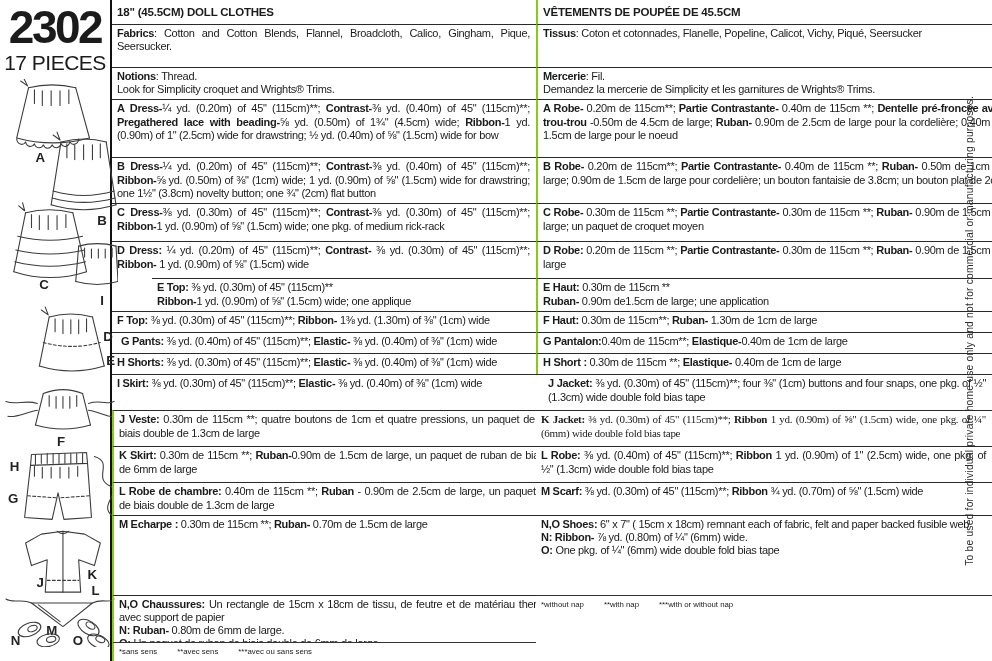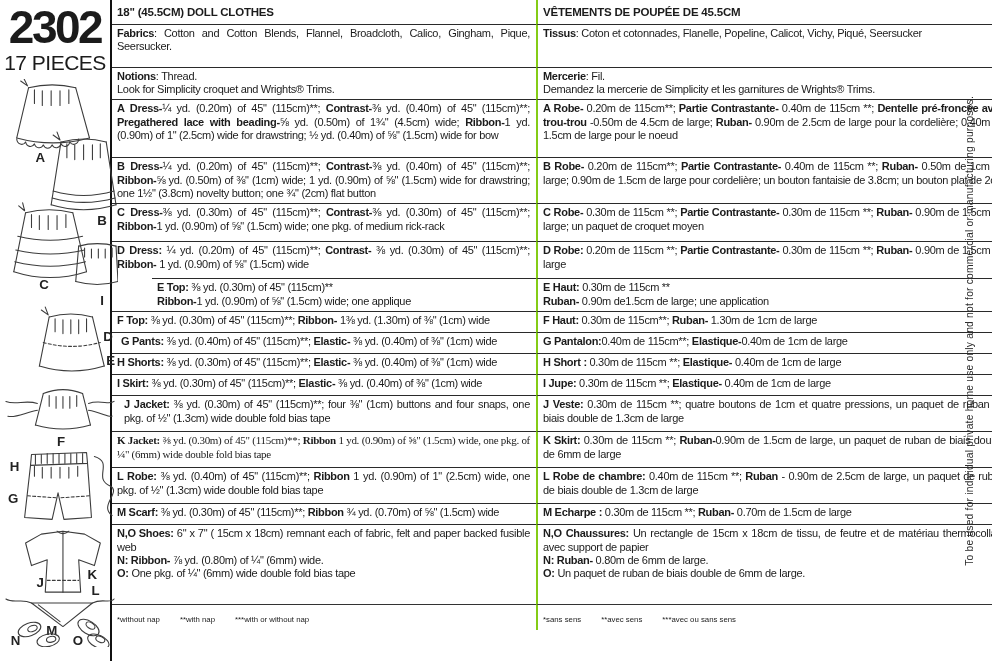--- a/index.html
+++ b/index.html
@@ -24,21 +24,21 @@
   
   .main { flex:1; display:grid; grid-template-columns:424px 1fr; align-content:start; }
   .cell { border-top:1.5px solid #2a2a2a; padding:2px 6px 3px 5px; overflow:hidden; }
   .cell.first { border-top:none; }
   .cell.fr { border-left:2px solid #84cc16; padding-right:0; }
   .fr .inner { width:462px; }
   .line { font-size:11px; line-height:13.2px; letter-spacing:-0.3px; text-align:justify; }
   .b { font-weight:bold; }
   .header-row .line { font-weight:bold; text-align:left; font-size:11.5px; letter-spacing:-0.2px;
                   padding-top:4px; }
-  .footnote-row { border-top:1.2px solid #333; padding-top:8px; }
+  .footnote-row { border-top:1.2px solid #333; padding-top:2px; }
   .footnote-row .line { font-size:7.8px; letter-spacing:0; text-align:left; }
   .footnote-row .line span { margin-right:20px; }
 
   
   .usage-strip { position:absolute; top:0; right:13px; height:100%; width:19px;
                  display:flex; align-items:center; justify-content:center;
                  pointer-events:none; }
   .vtext { writing-mode:vertical-rl; transform:rotate(180deg); white-space:nowrap;
            font-size:10.3px; letter-spacing:0.2px; color:#2b2b2b; }
 </style>
@@ -248,25 +248,20 @@
       <div class="cell fr">
         <div class="inner">
           <p class="line"><span class="b">H Short :</span><span> 0.30m de 115cm **; </span><span class="b">Elastique-</span><span> 0.40m de 1cm de large</span></p>
         </div>
       </div>
       <div class="cell en" style="min-height: 21px;">
         <div class="inner">
           <p class="line"><span class="b">I Skirt:</span><span> ⅜ yd. (0.30m) of 45" (115cm)**; </span><span class="b">Elastic-</span><span> ⅜ yd. (0.40m) of ⅜" (1cm) wide</span></p>
         </div>
       </div>
-      <div class="cell fr">
-        <div class="inner">
-          <p class="line"><span class="b">I Jupe:</span><span> 0.30m de 115cm **; </span><span class="b">Elastique-</span><span> 0.40m de 1cm de large</span></p>
-        </div>
-      </div>
       <div class="cell en" style="min-height: 36px; padding-left: 12px;">
         <div class="inner">
           <p class="line"><span class="b">J Jacket:</span><span> ⅜ yd. (0.30m) of 45" (115cm)**; four ⅜" (1cm) buttons and four snaps, one pkg. of ½" (1.3cm) wide double fold bias tape</span></p>
         </div>
       </div>
       <div class="cell fr">
         <div class="inner">
           <p class="line"><span class="b">J Veste:</span><span> 0.30m de 115cm **; quatre boutons de 1cm et quatre pressions, un paquet de ruban de biais double de 1.3cm de large</span></p>
         </div>
       </div>

